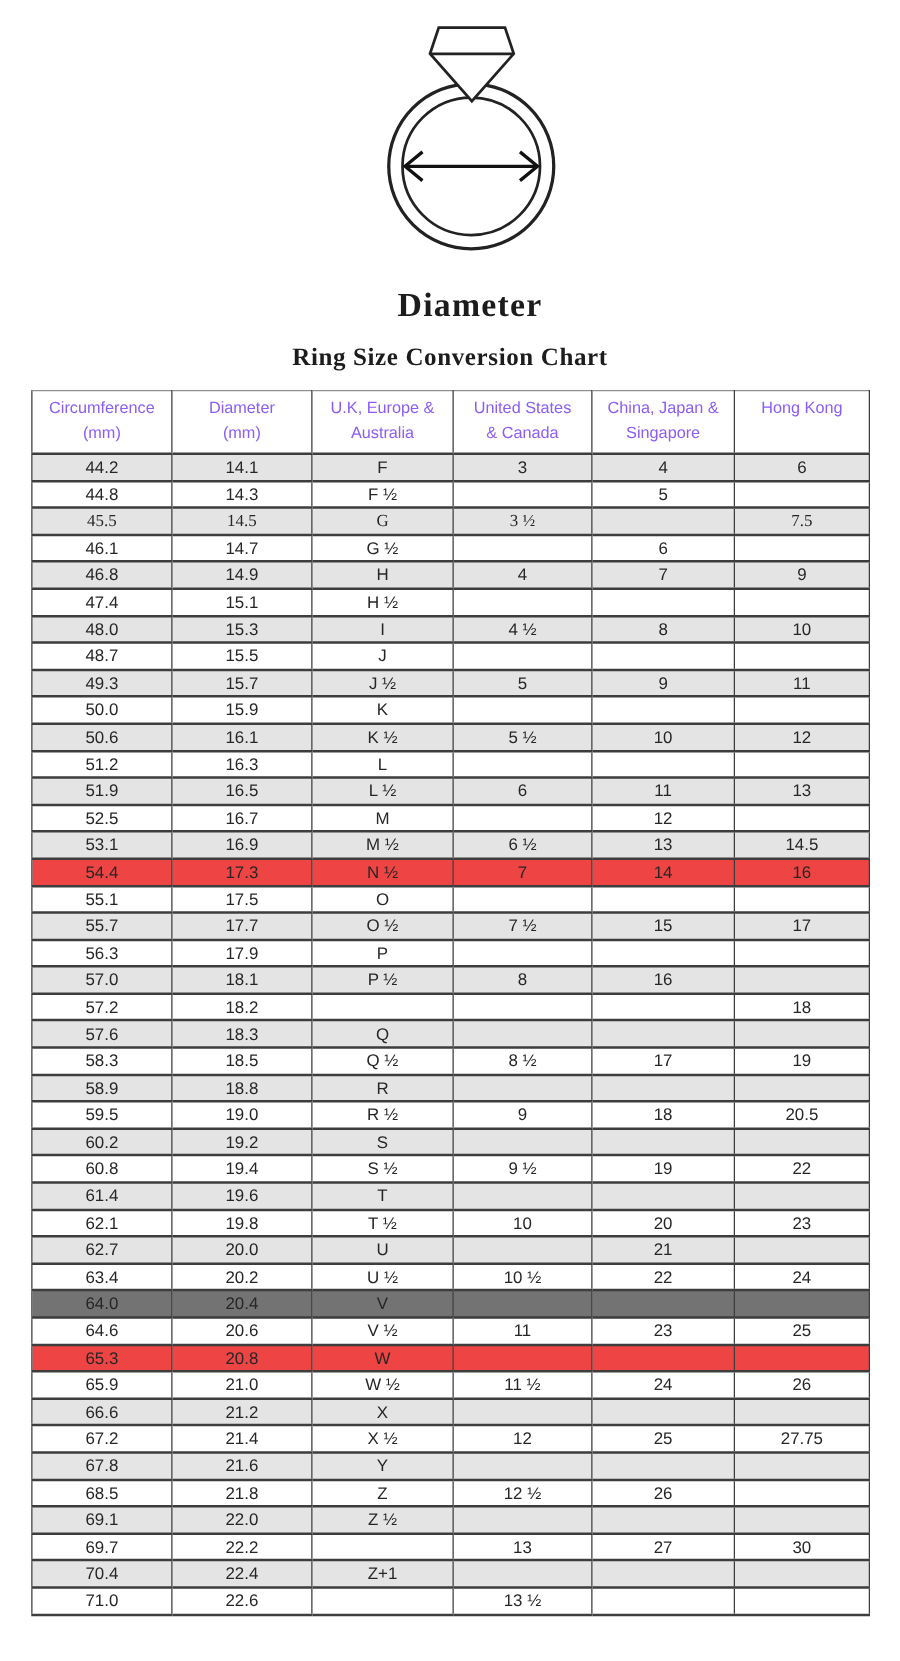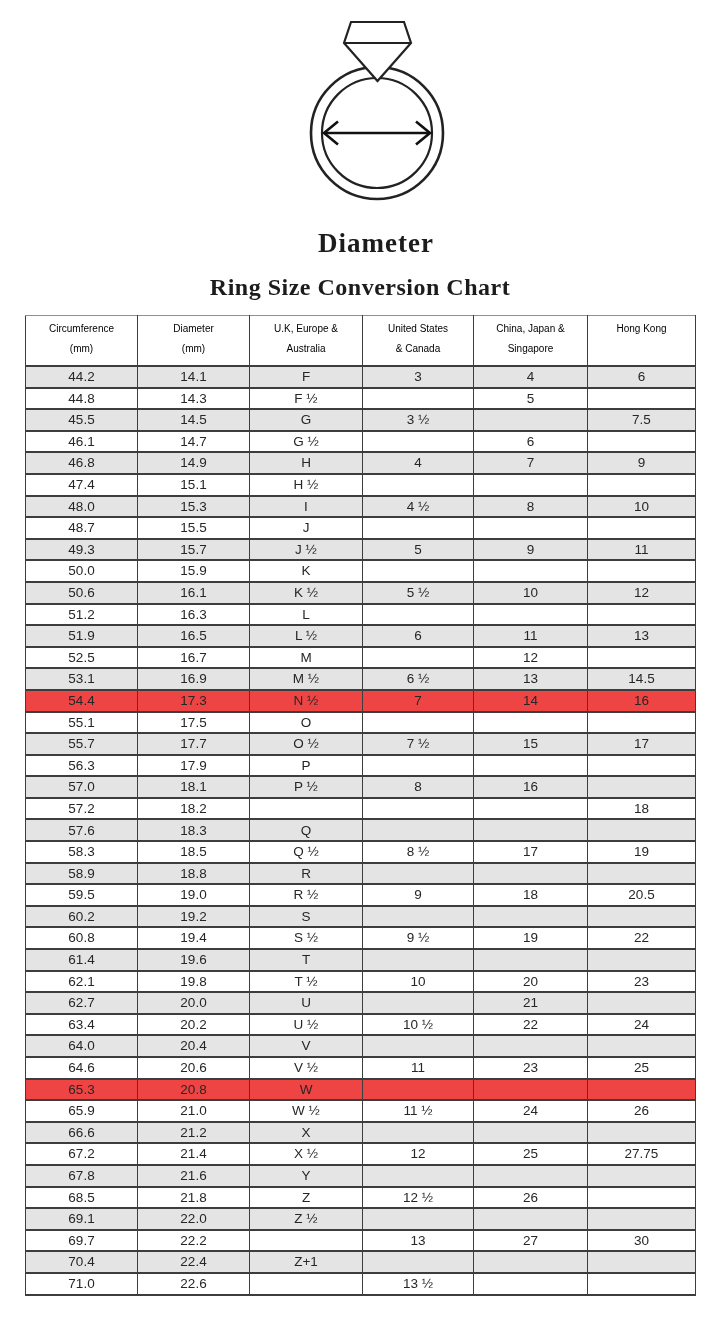--- a/index.html
+++ b/index.html
@@ -27,21 +27,21 @@
     font-weight: 700;
     font-size: 27px;
     letter-spacing: 1px;
     color: #1c1c1c;
   }
   .page-title {
     margin-top: 15px;
     text-align: center;
     font-family: "Liberation Serif", "DejaVu Serif", serif;
     font-weight: 700;
-    font-size: 24px;
+    font-size: 20px;
     letter-spacing: 0.5px;
     color: #1c1c1c;
   }
   .table-wrap {
     margin: 14px 25px 0 25px;
   }
   table.ring-table {
     border-collapse: collapse;
     width: 670px;
     table-layout: fixed;
@@ -52,24 +52,24 @@
     border-top: 2px solid #3d3d3d;
     border-bottom: 2px solid #3d3d3d;
     text-align: center;
     padding: 0;
   }
   .ring-table thead th {
     border-top: 1px solid #8f8f8f;
     height: 46px;
     vertical-align: top;
     font-weight: 400;
-    font-size: 10px;
+    font-size: 13px;
     line-height: 20px;
     padding-top: 3px;
-    color: #000000;
+    color: #8b5cf6;
     margin-top: 28px;
   }
   .ring-table thead th .hline { display: block; }
   .ring-table tbody td {
     height: 19.6px;
     font-size: 13.5px;
     color: #262626;
     line-height: 1;
   }
 </style>
@@ -144,21 +144,21 @@
           <td>6</td>
         </tr>
         <tr>
           <td>44.8</td>
           <td>14.3</td>
           <td>F ½</td>
           <td></td>
           <td>5</td>
           <td></td>
         </tr>
-        <tr style="background: rgb(228, 228, 228);">
+        <tr style="background: rgb(228, 228, 228); font-family: Liberation Serif, serif;">
           <td>45.5</td>
           <td>14.5</td>
           <td>G</td>
           <td>3 ½</td>
           <td></td>
           <td>7.5</td>
         </tr>
         <tr>
           <td>46.1</td>
           <td>14.7</td>
@@ -376,21 +376,21 @@
           <td></td>
         </tr>
         <tr>
           <td>63.4</td>
           <td>20.2</td>
           <td>U ½</td>
           <td>10 ½</td>
           <td>22</td>
           <td>24</td>
         </tr>
-        <tr style="background: #e5e5e5; padding-left: 48px;">
+        <tr style="background: #737373; padding-left: 48px;">
           <td>64.0</td>
           <td>20.4</td>
           <td>V</td>
           <td></td>
           <td></td>
           <td></td>
         </tr>
         <tr>
           <td>64.6</td>
           <td>20.6</td>

